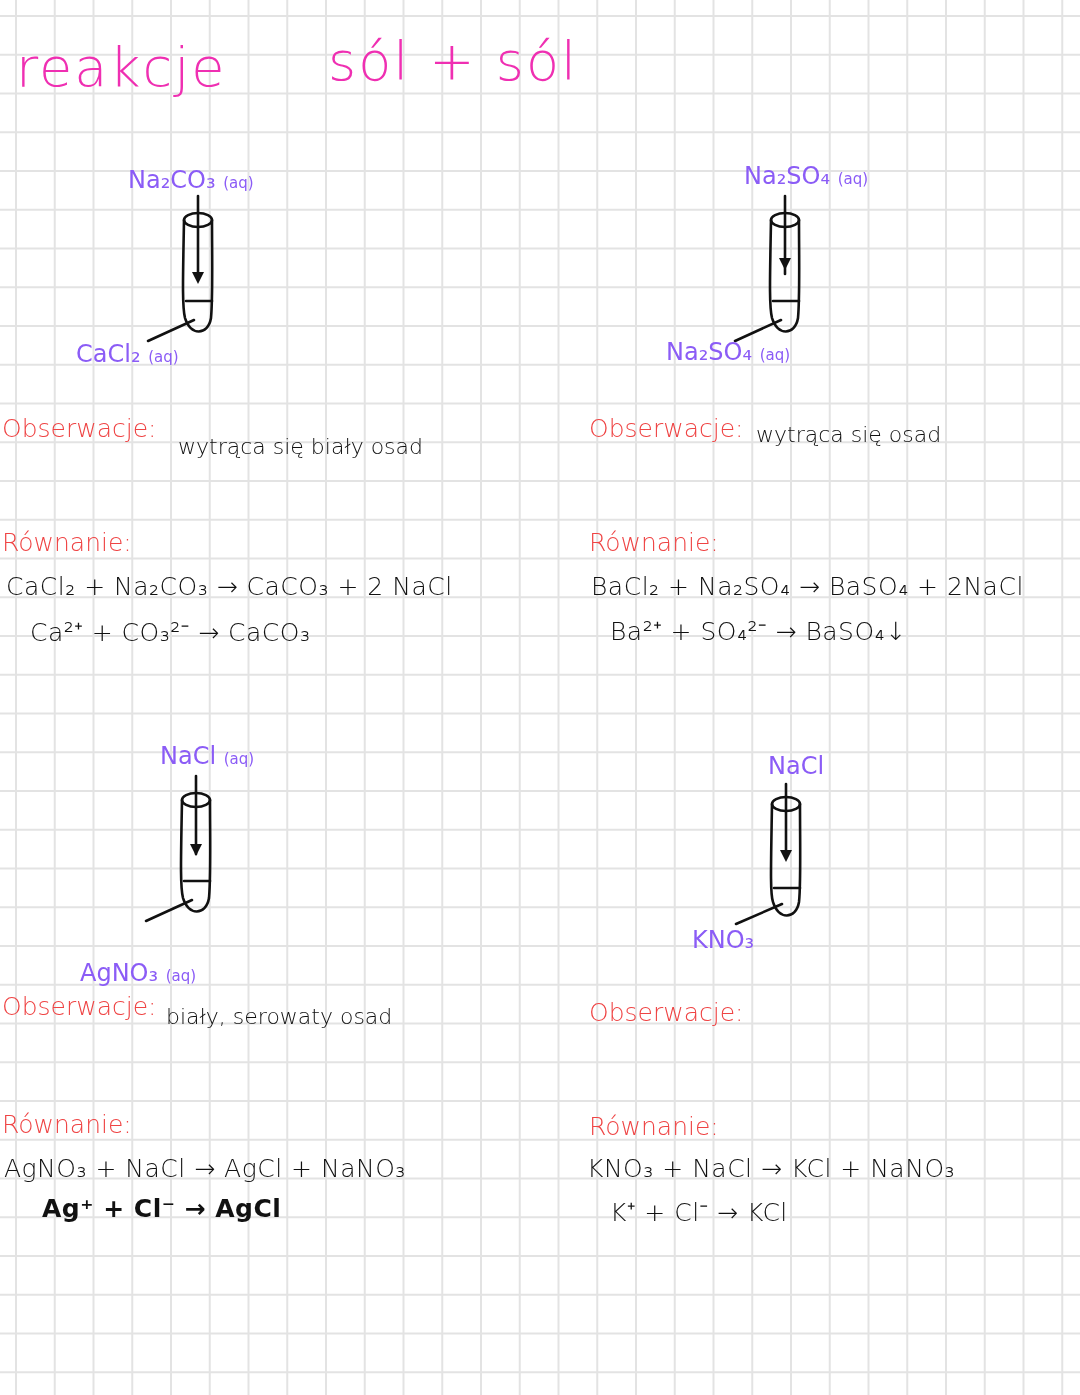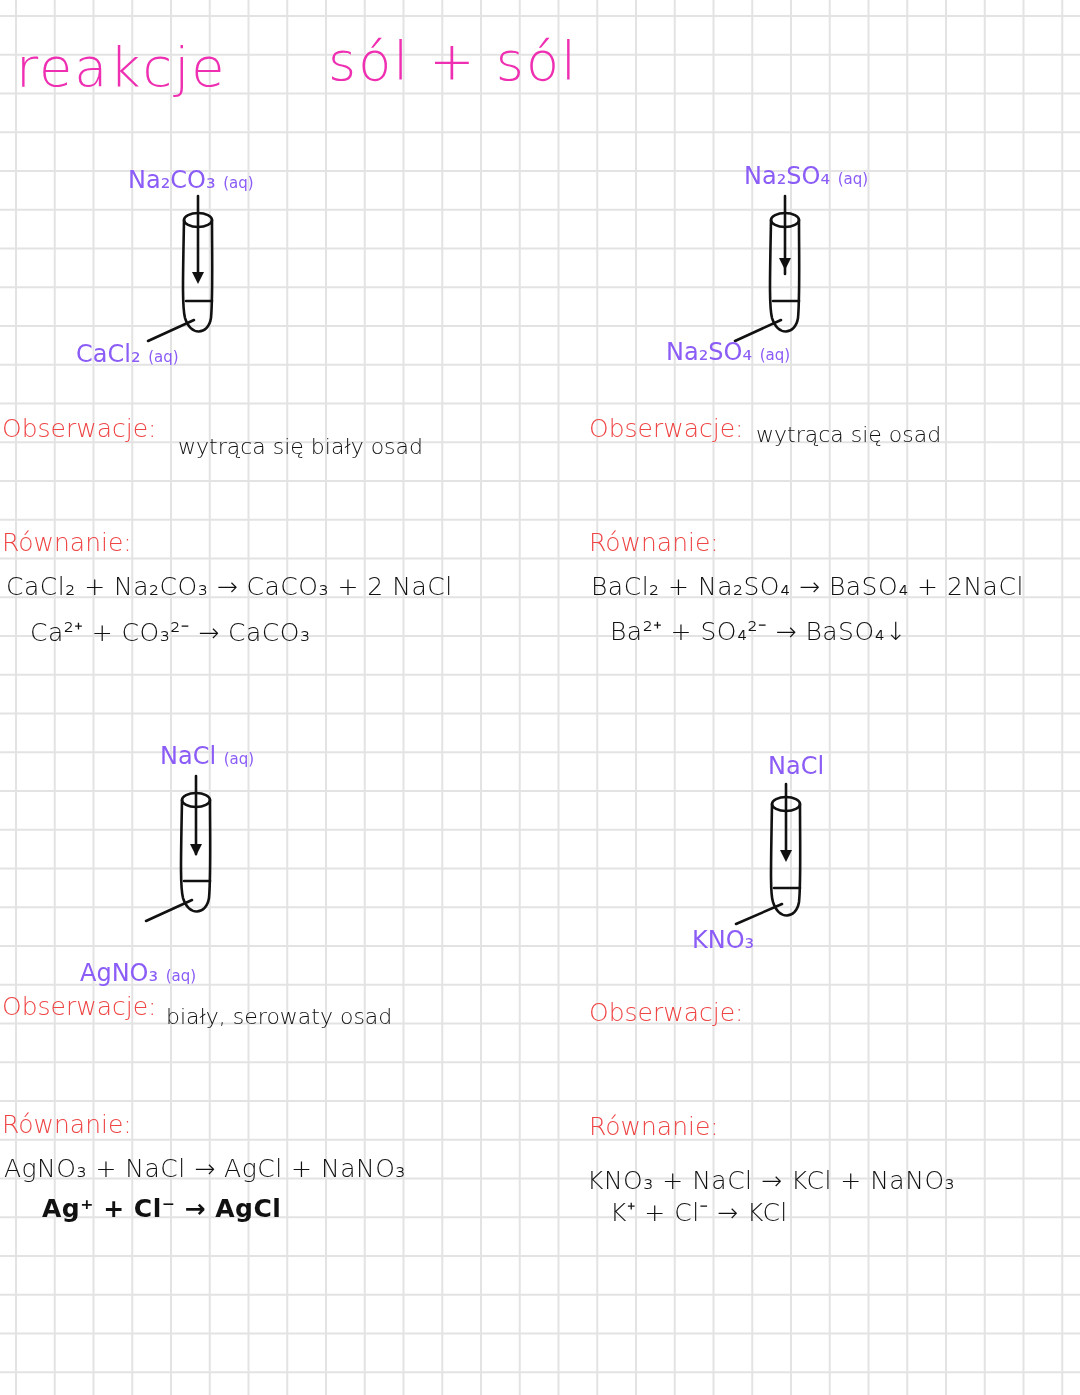--- a/index.html
+++ b/index.html
@@ -126,14 +126,14 @@
     <polygon points="42,66 54,66 48,78" fill="#111"></polygon>
   </svg>
 </div>
 <div class="abs chem" style="left:692px; top:926px;">
   <span>KNO₃</span>
 </div>
 
 <div class="abs label-pink" style="left:589px; top:998px;">Obserwacje:</div>
 <div class="abs obs-text" style="left:756px; top:1008px;"></div>
 <div class="abs label-pink" style="left:589px; top:1112px;">Równanie:</div>
-<div class="abs eq" style="left:587px; top:1154px;margin-top:12px;">KNO₃ + NaCl → KCl + NaNO₃</div>
+<div class="abs eq" style="left:587px; top:1154px;">KNO₃ + NaCl → KCl + NaNO₃</div>
 <div class="abs eq" style="left:610px; top:1194px;">K⁺ + Cl⁻ → KCl</div>
 
 </body></html>

